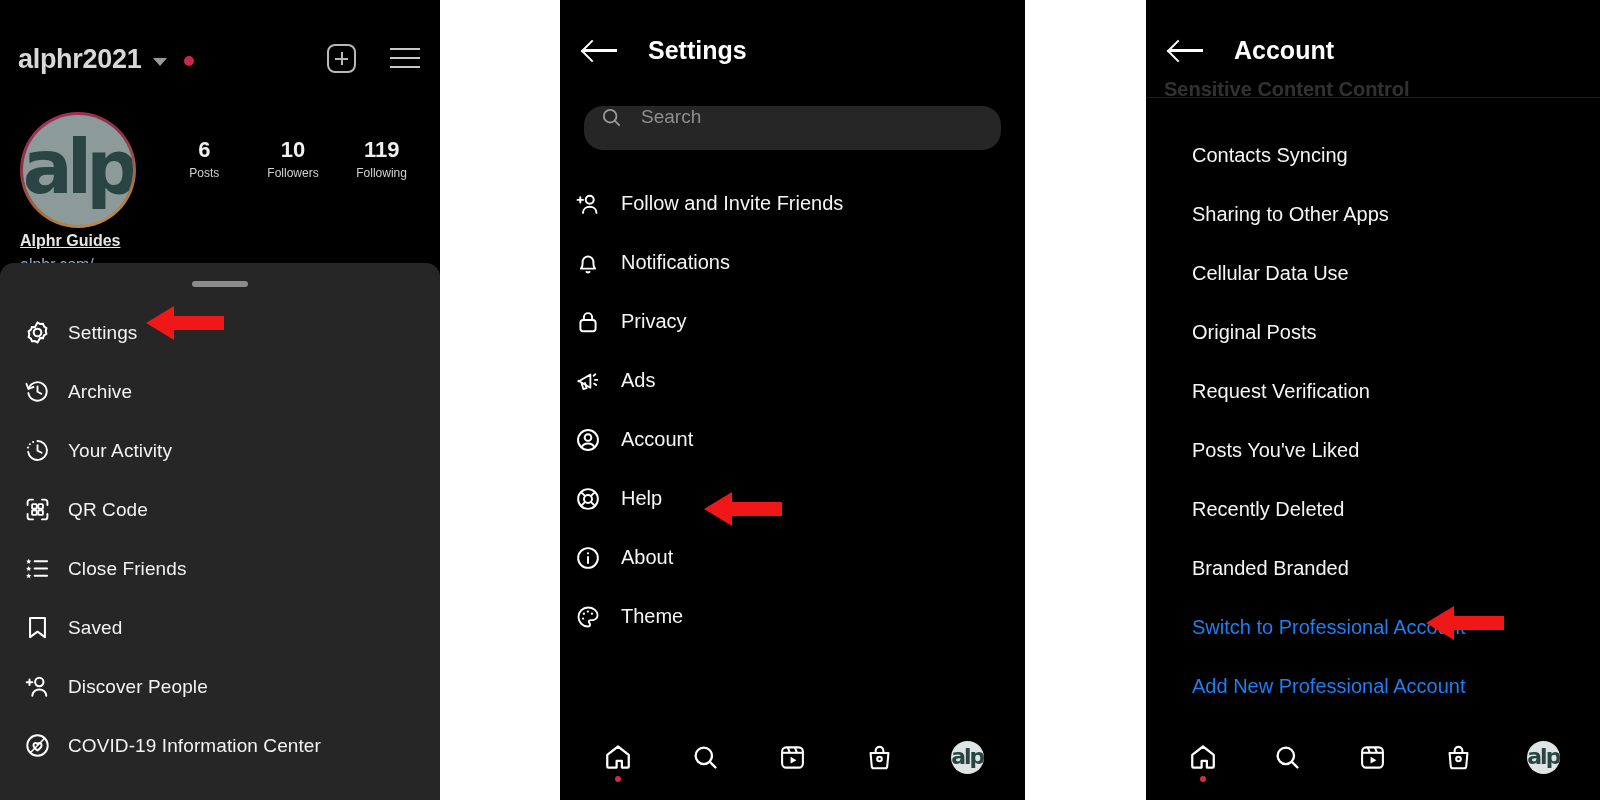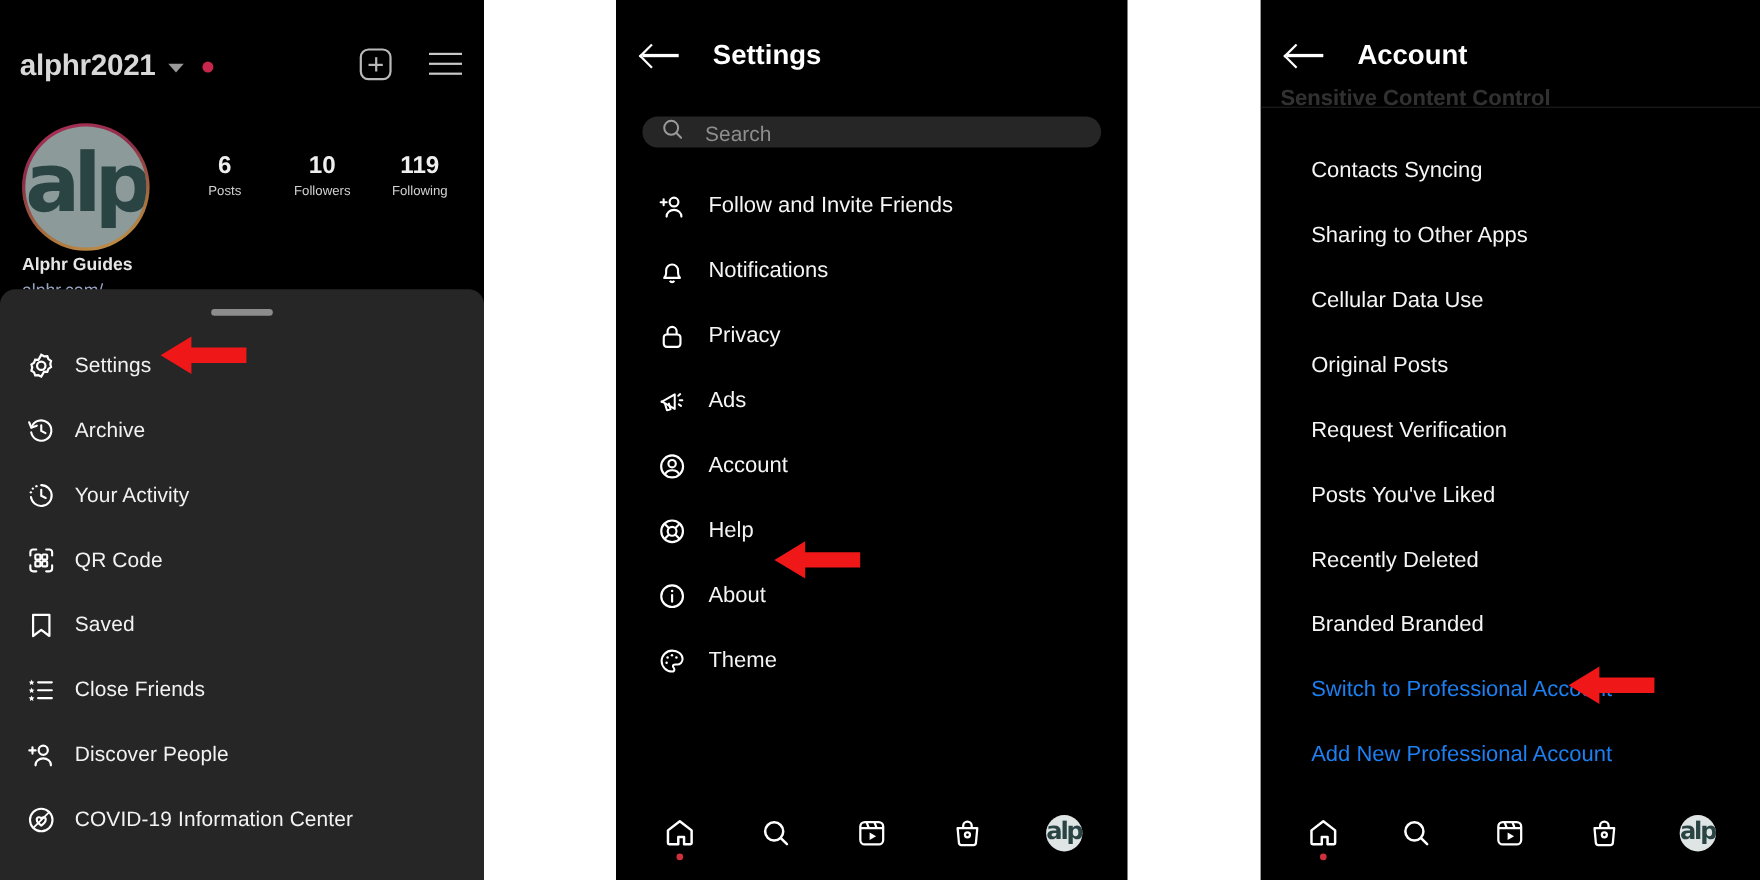--- a/index.html
+++ b/index.html
@@ -89,21 +89,21 @@
   .stats {
     position: absolute; left: 160px; top: 136px; right: 14px;
     display: flex; justify-content: space-around; align-items: flex-start;
   }
   .stat { text-align: center; min-width: 72px; }
   .stat .num { font-size: 22px; font-weight: bold; color: #efefef; line-height: 1.25; }
   .stat .lbl { font-size: 12px; color: #d2d2d2; margin-top: 2px; }
 
   .bio-name {
     position: absolute; left: 20px; top: 232px;
-    font-size: 16px; font-weight: bold; color: #e6e6e6;
+    font-size: 16px; font-weight: bold; color: #e6e6e6; text-decoration: underline;
   }
   .bio-url {
     position: absolute; left: 20px; top: 256px;
     font-size: 16px; color: #9aa7c4;
   }
 
   
   .sheet {
     position: absolute; left: 0; bottom: 0; width: 440px; height: 537px;
     background: #262626; border-radius: 14px 14px 0 0;
@@ -137,28 +137,28 @@
   }
   .back-arrow::after {
     content: ""; position: absolute; top: 6px; left: 0px; width: 14px; height: 14px;
     border-left: 2.6px solid #fff; border-bottom: 2.6px solid #fff;
     transform: rotate(45deg);
   }
   .scr-title {
     font-size: 25px; font-weight: bold; color: #ffffff; margin-left: 30px;
   }
   .searchbar {
-    margin: 6px 24px 0; height: 28px; background: #262626; border-radius: 19px;
-    display: flex; align-items: flex-end; padding-left: 16px;
+    margin: 6px 24px 0; height: 44px; background: #262626; border-radius: 19px;
+    display: flex; align-items: flex-start; padding-left: 16px;
   }
   .search-ph { margin-left: 18px; font-size: 19px; color: #8e8e8e; }
 
   .set-list { margin-top: 24px; }
   .set-item {
-    display: flex; align-items: center; height: 59px; padding-left: 36px;
+    display: flex; align-items: center; height: 59px; padding-left: 13px;
     position: relative;
   }
   .set-item .ic { width: 30px; display: flex; align-items: center; justify-content: center; }
   .set-item .lbl { margin-left: 18px; font-size: 20px; color: #f5f5f5; }
 
   
   .acc-list { position: relative; }
   .acc-item {
     height: 59px; display: flex; align-items: center; padding-left: 18px;
     position: relative;
@@ -294,37 +294,37 @@
               <rect x="12.7" y="7.2" width="4.1" height="4.1" rx=".8"></rect>
               <rect x="7.2" y="12.7" width="4.1" height="4.1" rx=".8"></rect>
               <rect x="12.7" y="12.7" width="4.1" height="4.1" rx=".8"></rect>
             </svg>
           </span>
           <span class="lbl">QR Code</span>
         </div>
 
         <div class="sheet-item">
           <span class="ic">
-            <svg width="27" height="27" viewBox="0 0 24 24" fill="none" stroke="#fff" stroke-width="1.8" stroke-linejoin="round">
-              <path d="M5.4 3.6h13.2v17l-6.6-4.9-6.6 4.9z"></path>
-            </svg>
-          </span>
-          <span class="lbl">Saved</span>
-        </div>
-
-        <div class="sheet-item">
-          <span class="ic">
             <svg width="27" height="27" viewBox="0 0 24 24" fill="none" stroke="#fff" stroke-width="1.8" stroke-linecap="round">
               <path d="M9.5 5.6h11M9.5 12h11M9.5 18.4h11"></path>
               <path d="M4.2 3.4l.7 1.5 1.6.2-1.2 1.1.3 1.6-1.4-.8-1.4.8.3-1.6-1.2-1.1 1.6-.2z" fill="#fff" stroke="none"></path>
               <path d="M4.2 9.8l.7 1.5 1.6.2-1.2 1.1.3 1.6-1.4-.8-1.4.8.3-1.6-1.2-1.1 1.6-.2z" fill="#fff" stroke="none"></path>
               <path d="M4.2 16.2l.7 1.5 1.6.2-1.2 1.1.3 1.6-1.4-.8-1.4.8.3-1.6-1.2-1.1 1.6-.2z" fill="#fff" stroke="none"></path>
             </svg>
           </span>
           <span class="lbl">Close Friends</span>
+        </div>
+
+        <div class="sheet-item">
+          <span class="ic">
+            <svg width="27" height="27" viewBox="0 0 24 24" fill="none" stroke="#fff" stroke-width="1.8" stroke-linejoin="round">
+              <path d="M5.4 3.6h13.2v17l-6.6-4.9-6.6 4.9z"></path>
+            </svg>
+          </span>
+          <span class="lbl">Saved</span>
         </div>
 
         <div class="sheet-item">
           <span class="ic">
             <svg width="27" height="27" viewBox="0 0 24 24" fill="none" stroke="#fff" stroke-width="1.8" stroke-linecap="round">
               <circle cx="13.6" cy="8" r="3.7"></circle>
               <path d="M7.4 20.2c0-3.4 2.8-5.6 6.2-5.6s6.2 2.2 6.2 5.6"></path>
               <path d="M2.4 8.2h5M4.9 5.7v5"></path>
             </svg>
           </span>

